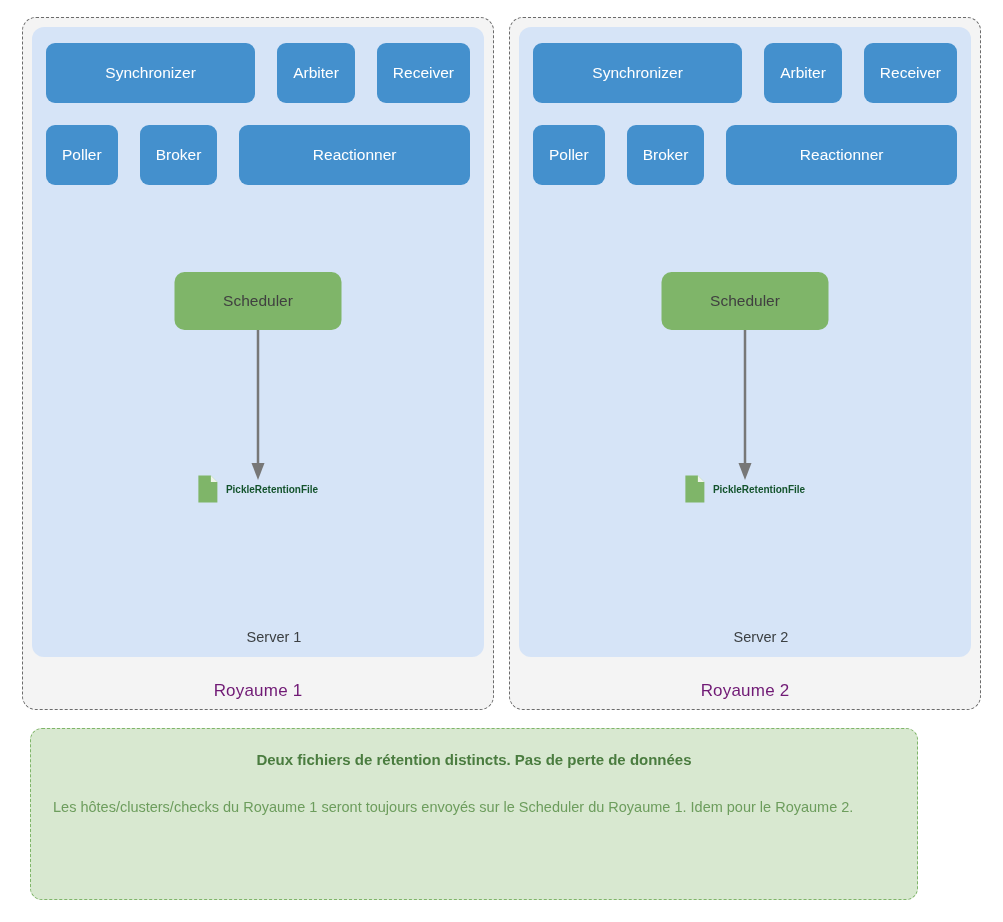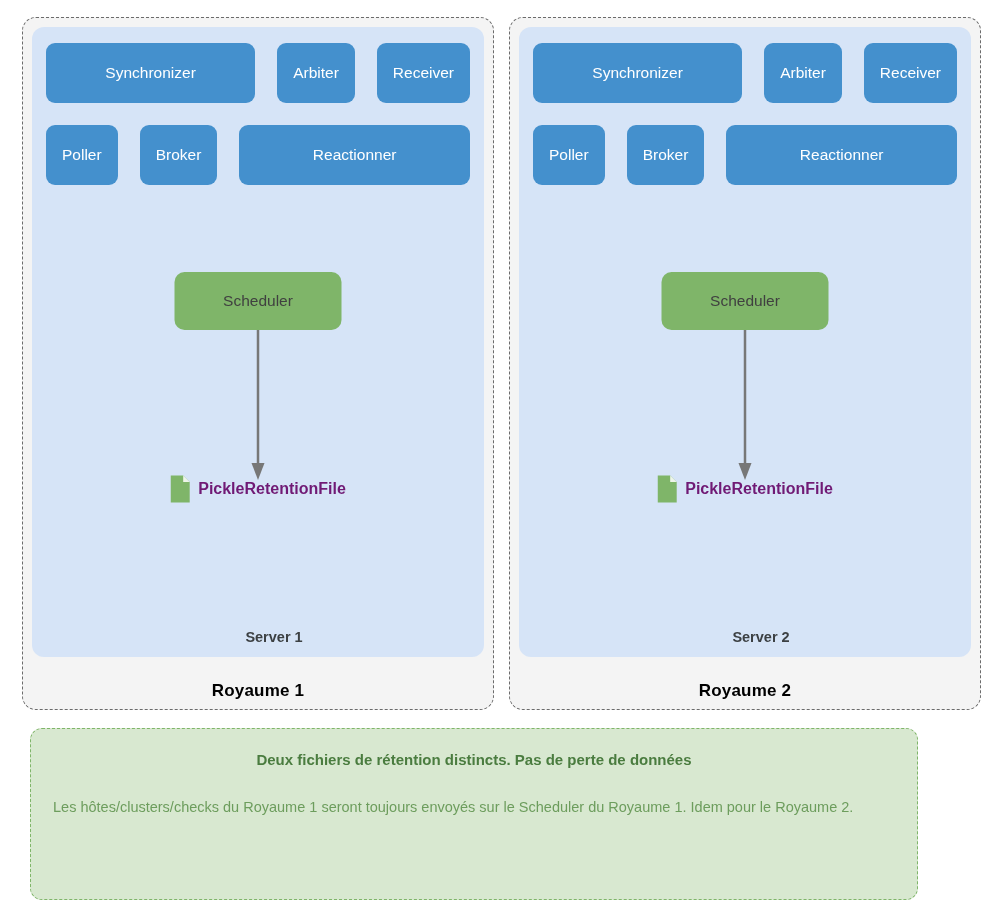--- a/index.html
+++ b/index.html
@@ -29,43 +29,43 @@
   #royaume-1 { left: 22px;  width: 472px; }
   #royaume-2 { left: 509px; width: 472px; }
 
   .royaume-label {
     position: absolute;
     left: 0;
     right: 0;
     bottom: 8px;
     text-align: center;
     font-size: 17px;
-    font-weight: bold;
-    color: #000000;
+    font-weight: normal;
+    color: #701a75;
     letter-spacing: 0.2px;
   }
 
   
   .server {
     position: absolute;
     left: 9px;
     top: 9px;
     right: 9px;
     height: 630px;
     background: #d6e4f7;
     border-radius: 12px;
   }
   .server-label {
     position: absolute;
     left: 0;
     right: 0;
     bottom: 12px;
     text-align: center;
     font-size: 14.5px;
-    font-weight: bold;
+    font-weight: normal;
     color: #3c4043;
     padding-left: 32px;
   }
 
   
   .daemon-rows {
     position: absolute;
     left: 14px;
     right: 14px;
     top: 16px;
@@ -125,23 +125,23 @@
     top: 448px;
     left: 50%;
     transform: translateX(-50%);
     display: flex;
     align-items: center;
     gap: 8px;
     white-space: nowrap;
   }
   .file-icon { width: 20px; height: 28px; display: block; flex: 0 0 auto; }
   .retention-label {
-    font-size: 16px;
+    font-size: 10px;
     font-weight: bold;
-    color: #701a75;
+    color: #14532d;
   }
 
   
   #note-box {
     position: absolute;
     left: 30px;
     top: 728px;
     width: 888px;
     height: 172px;
     background: #d8e8d0;

